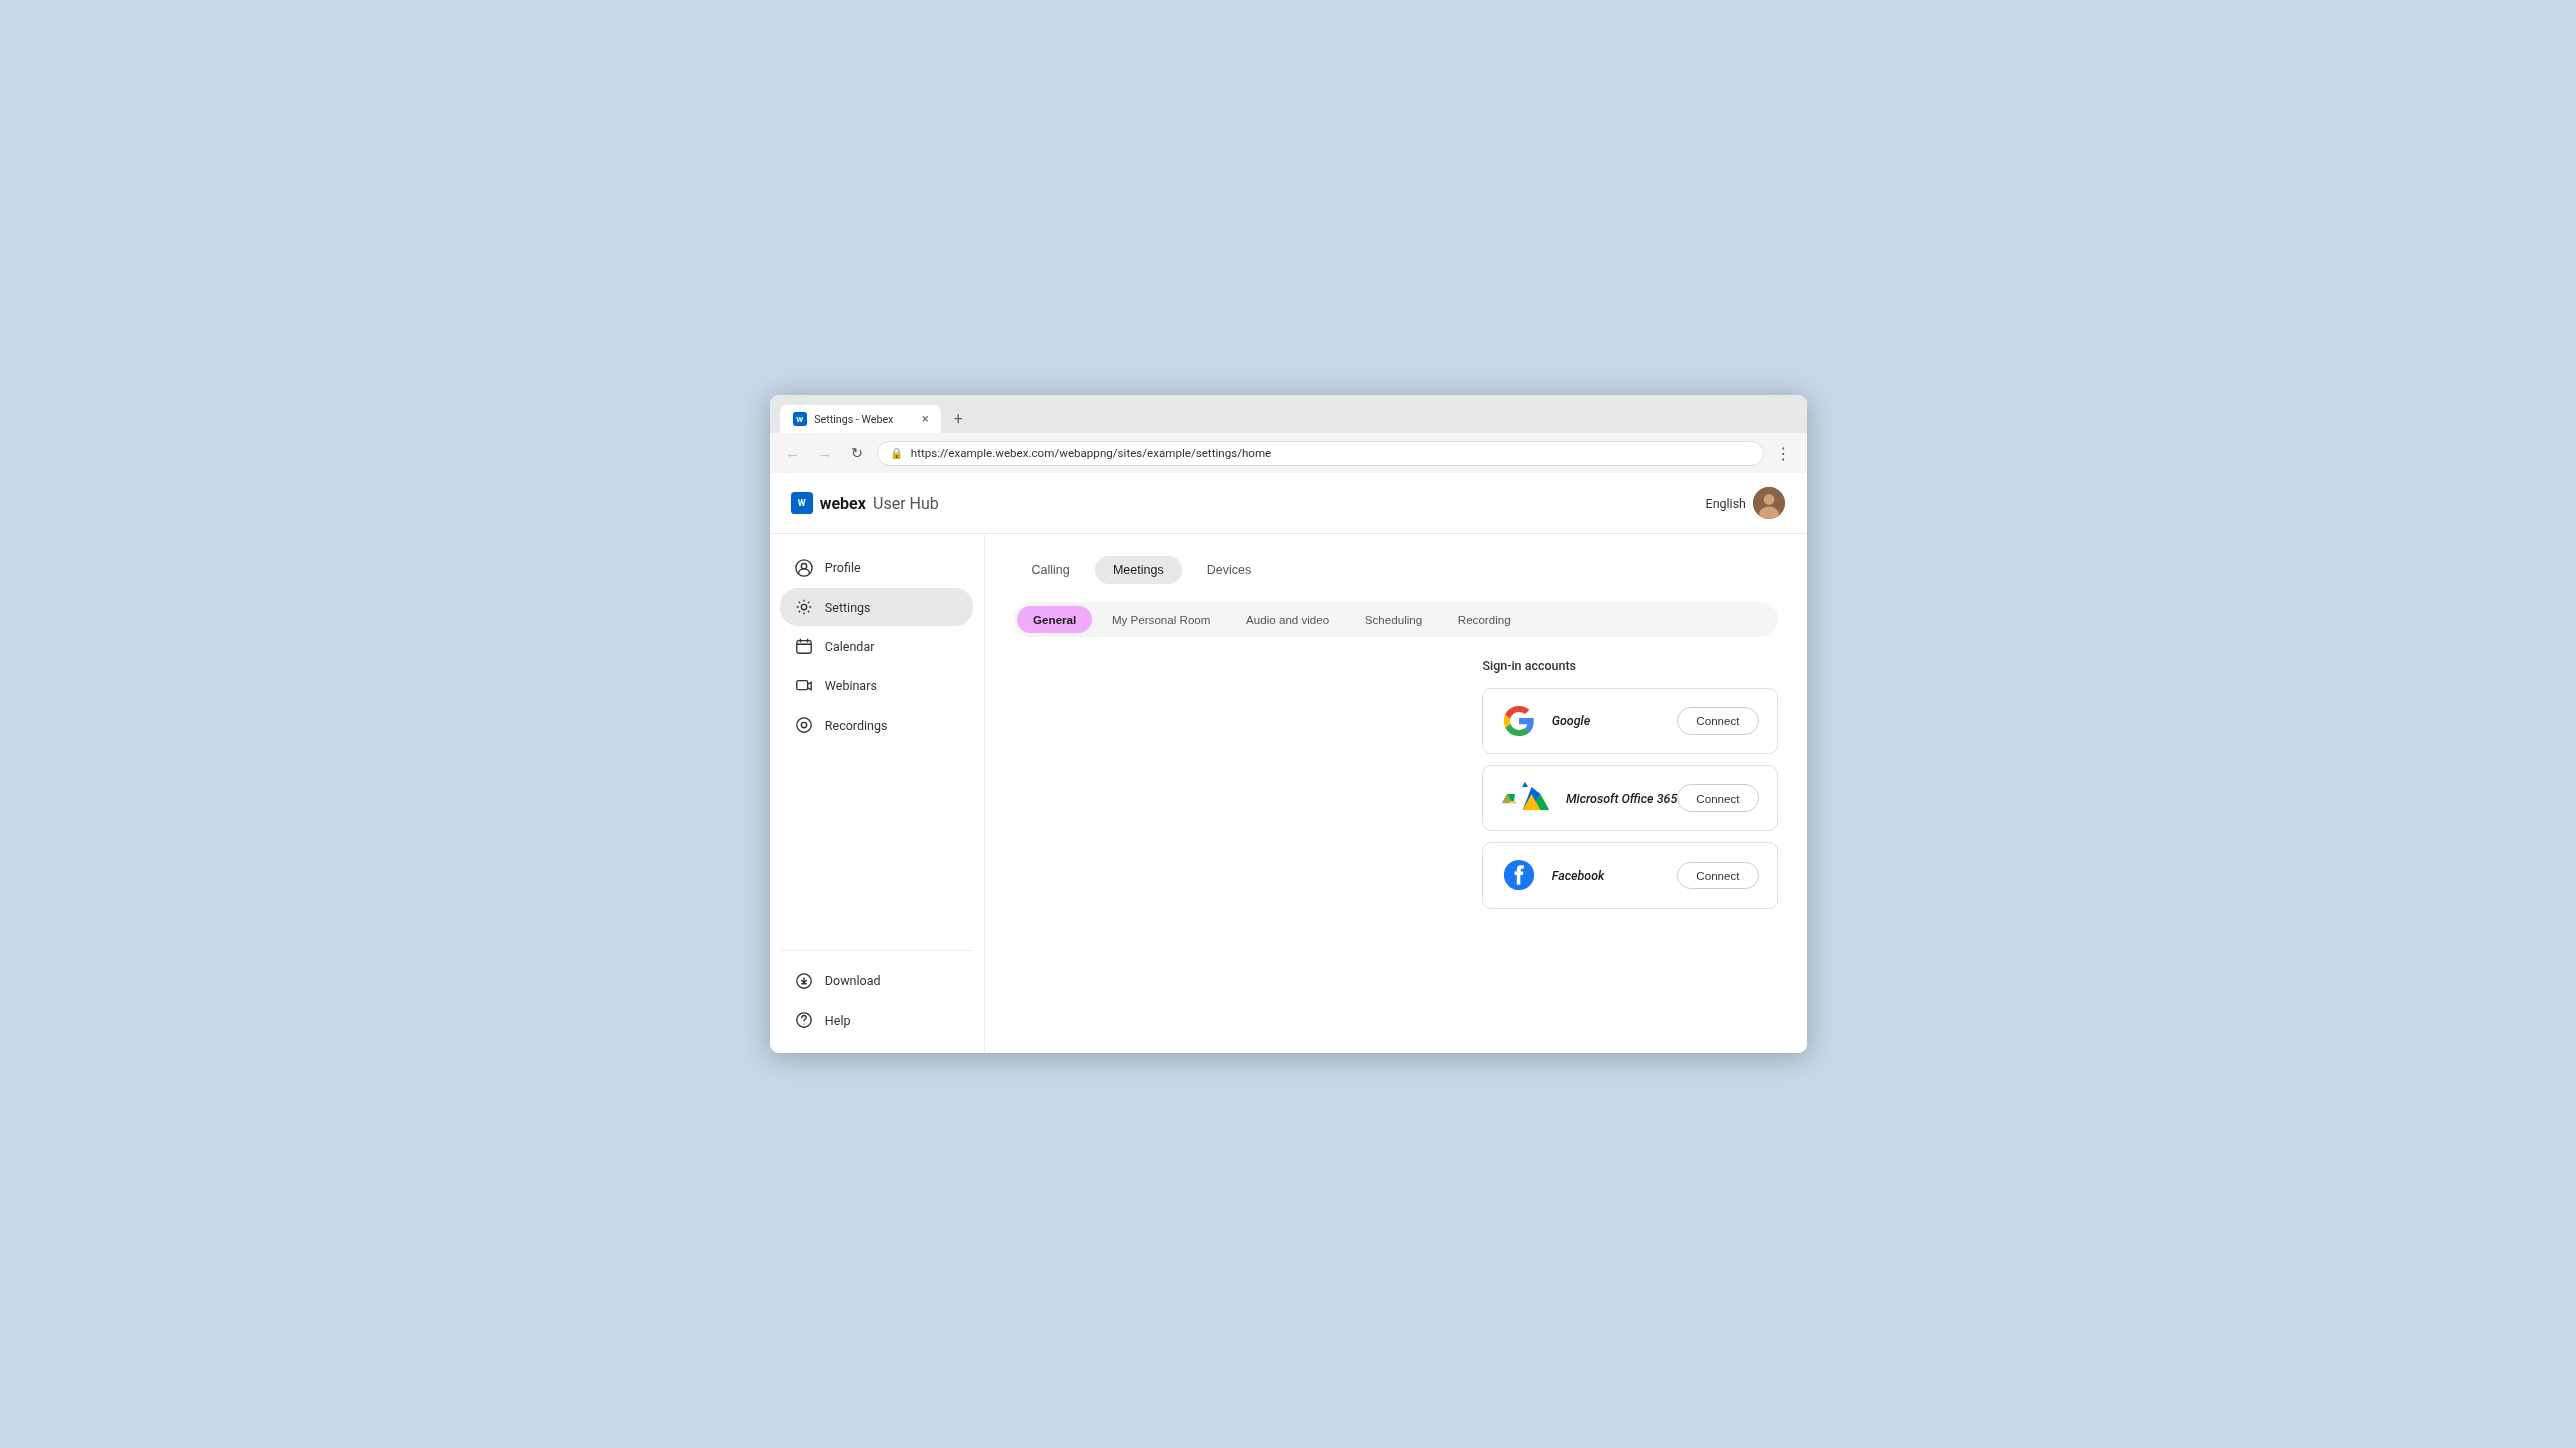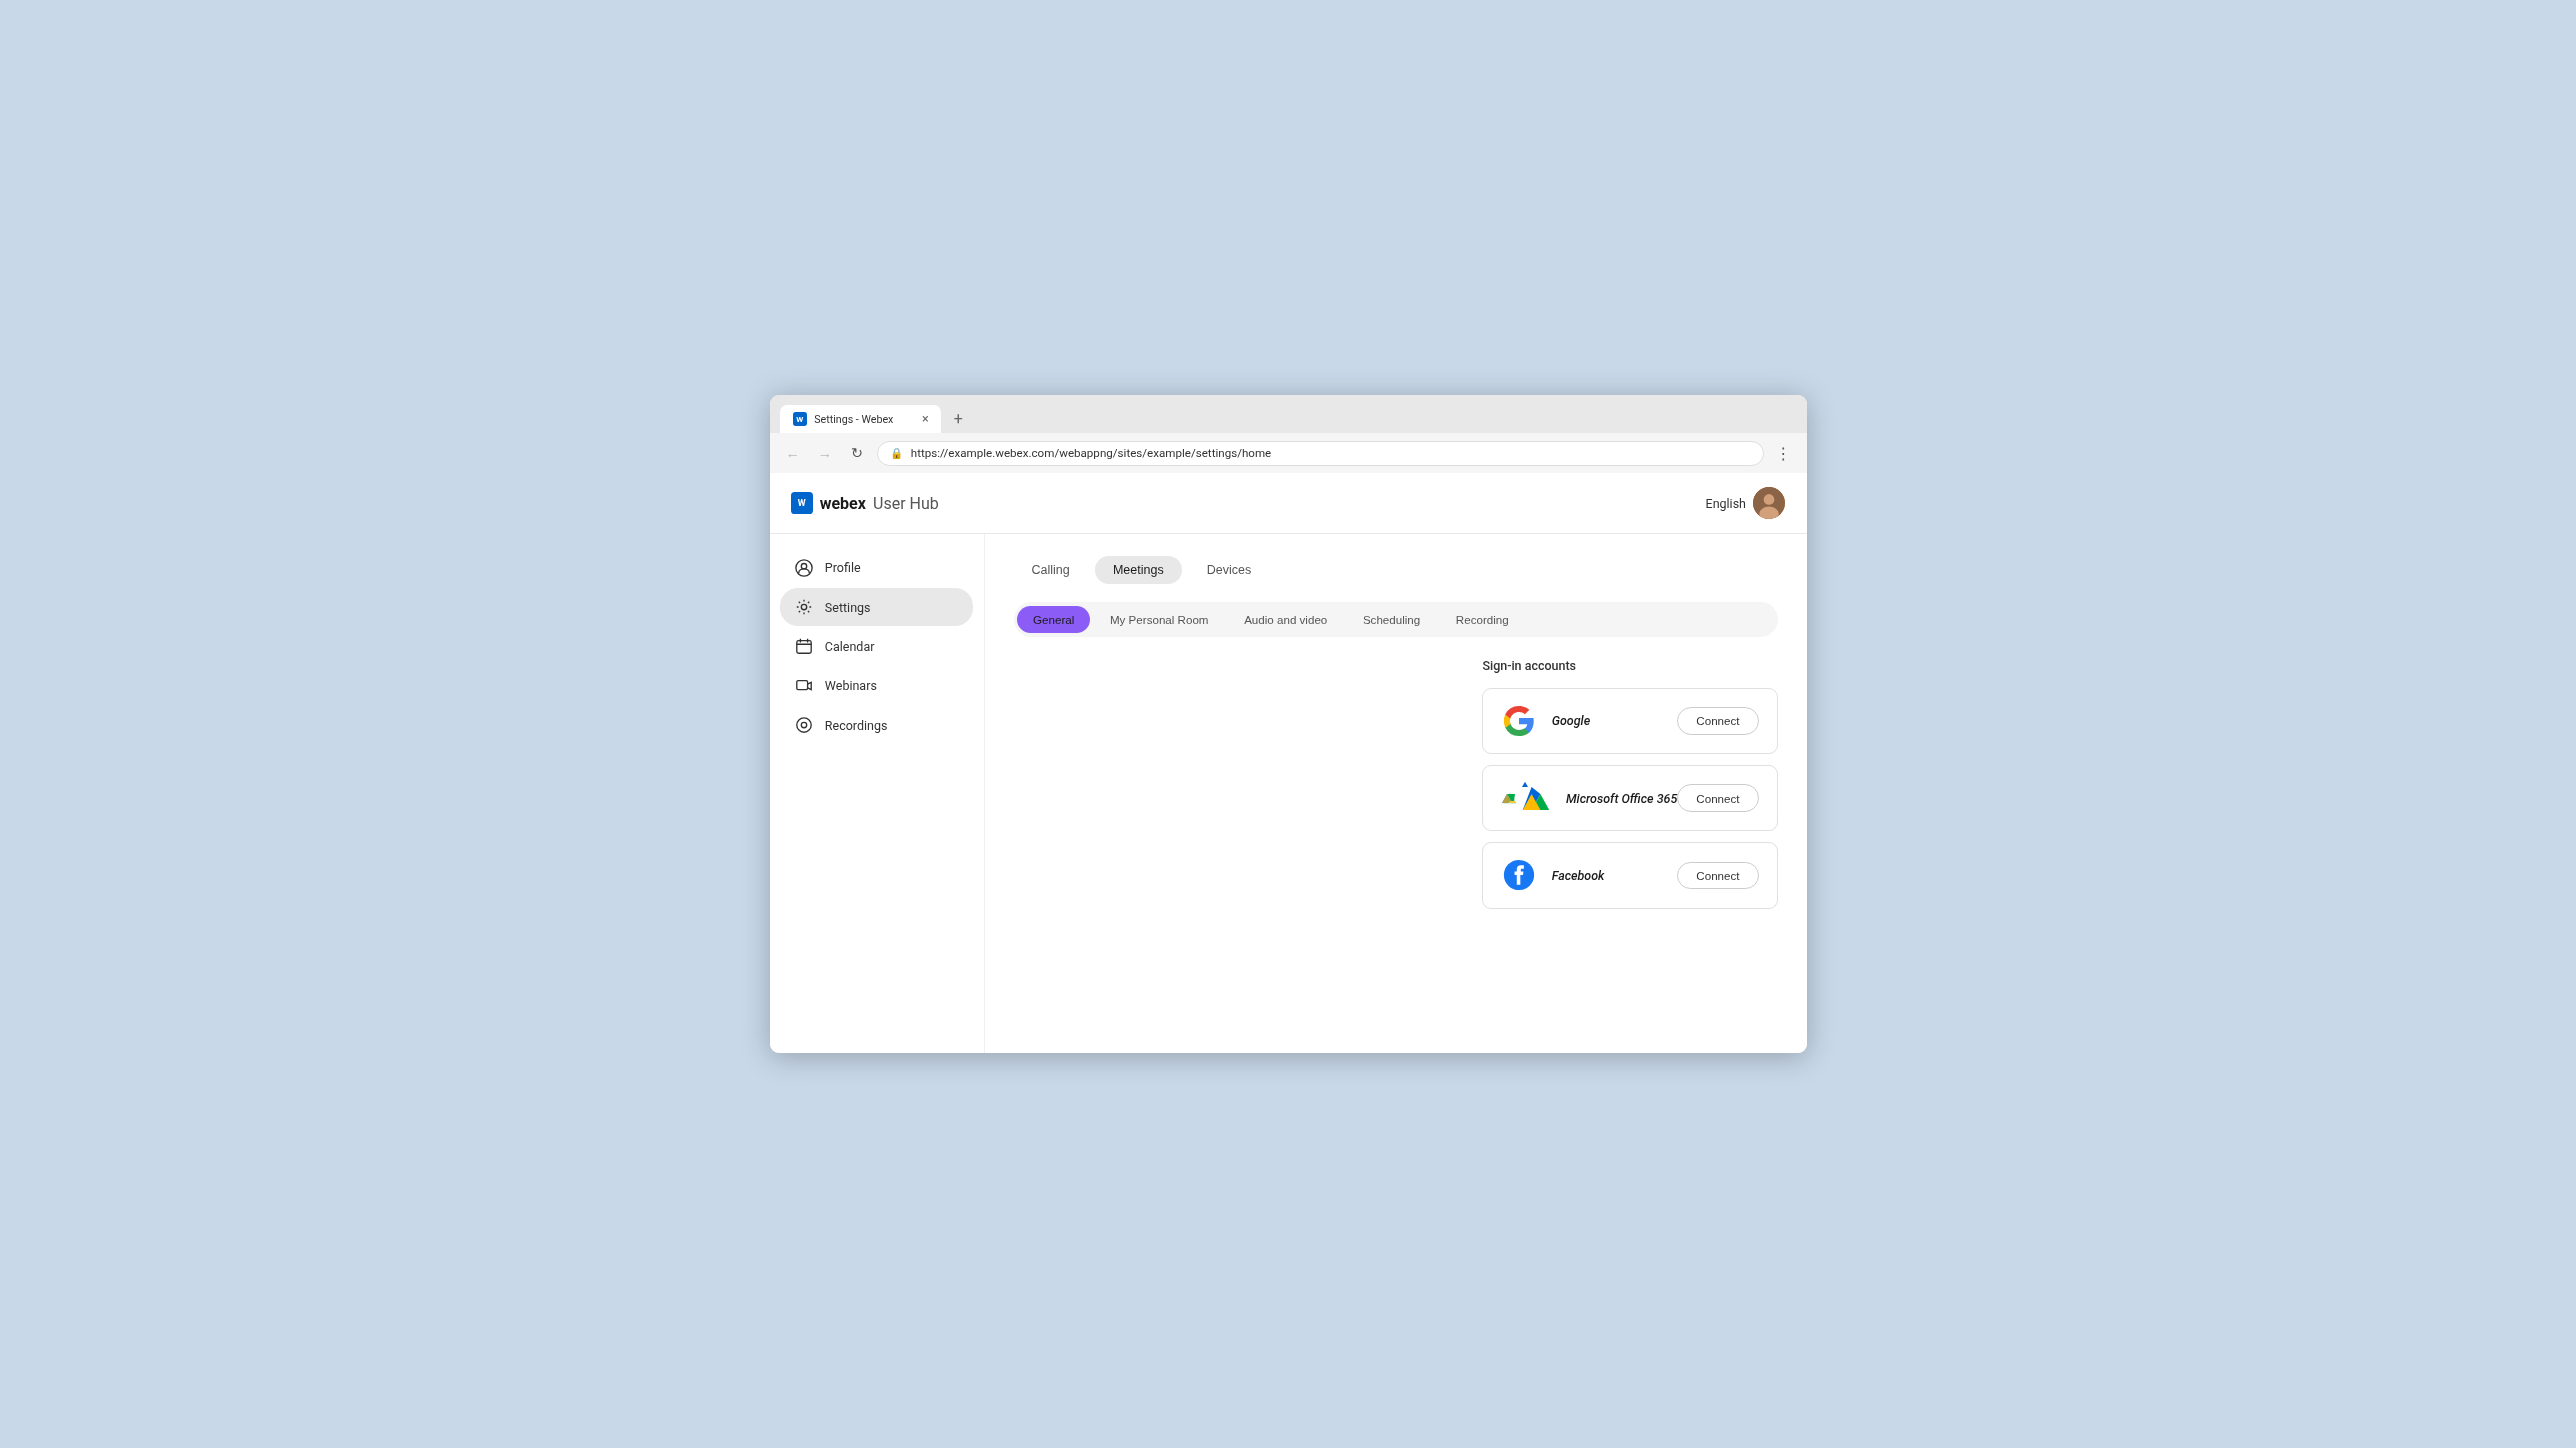--- a/index.html
+++ b/index.html
@@ -283,23 +283,23 @@
       border-radius: 18px;
       border: none;
       background: none;
       cursor: pointer;
       font-size: 11.6px;
       color: #555;
       font-weight: 400;
       white-space: nowrap;
     }
     .subtab-btn.active {
-      background: #8b5cf6;
+      background: #f0abfc;
       color: #1a1a1a;
-      font-weight: 400;
+      font-weight: 700;
     }
 
     
     .section-title {
       font-size: 12.5px;
       font-weight: 500;
       color: #333;
       margin-bottom: 14.3px;
     }
 
@@ -453,20 +453,42 @@
             <svg width="18" height="18" viewBox="0 0 20 20" fill="none" xmlns="http://www.w3.org/2000/svg">
               <circle cx="10" cy="10" r="8" stroke="#333" stroke-width="1.5" fill="none"></circle>
               <circle cx="10" cy="10" r="3" stroke="#333" stroke-width="1.5" fill="none"></circle>
             </svg>
           </div>
           <span>Recordings</span>
         </div>
 
         <div class="sidebar-spacer"></div>
 
+        <div class="sidebar-bottom">
+          <div class="sidebar-item">
+            <div class="sidebar-icon">
+              <svg width="18" height="18" viewBox="0 0 20 20" fill="none" xmlns="http://www.w3.org/2000/svg">
+                <circle cx="10" cy="10" r="8" stroke="#333" stroke-width="1.5" fill="none"></circle>
+                <path d="M10 6v5M7 9l3 3 3-3M7 13h6" stroke="#333" stroke-width="1.5"></path>
+              </svg>
+            </div>
+            <span>Download</span>
+          </div>
+
+          <div class="sidebar-item">
+            <div class="sidebar-icon">
+              <svg width="18" height="18" viewBox="0 0 20 20" fill="none" xmlns="http://www.w3.org/2000/svg">
+                <circle cx="10" cy="10" r="8" stroke="#333" stroke-width="1.5" fill="none"></circle>
+                <path d="M7.5 7.5c0-1.4 1.1-2.5 2.5-2.5s2.5 1.1 2.5 2.5c0 1.5-2.5 2-2.5 3.5" stroke="#333" stroke-width="1.5" stroke-linecap="round" fill="none"></path>
+                <circle cx="10" cy="14.5" r="0.75" fill="#333"></circle>
+              </svg>
+            </div>
+            <span>Help</span>
+          </div>
+        </div>
       </div>
 
       <div class="content-area">
 
         <div class="tabs-container">
           <button class="tab-btn">
             <span>Calling</span>
           </button>
           <button class="tab-btn active">
             <span>Meetings</span>

